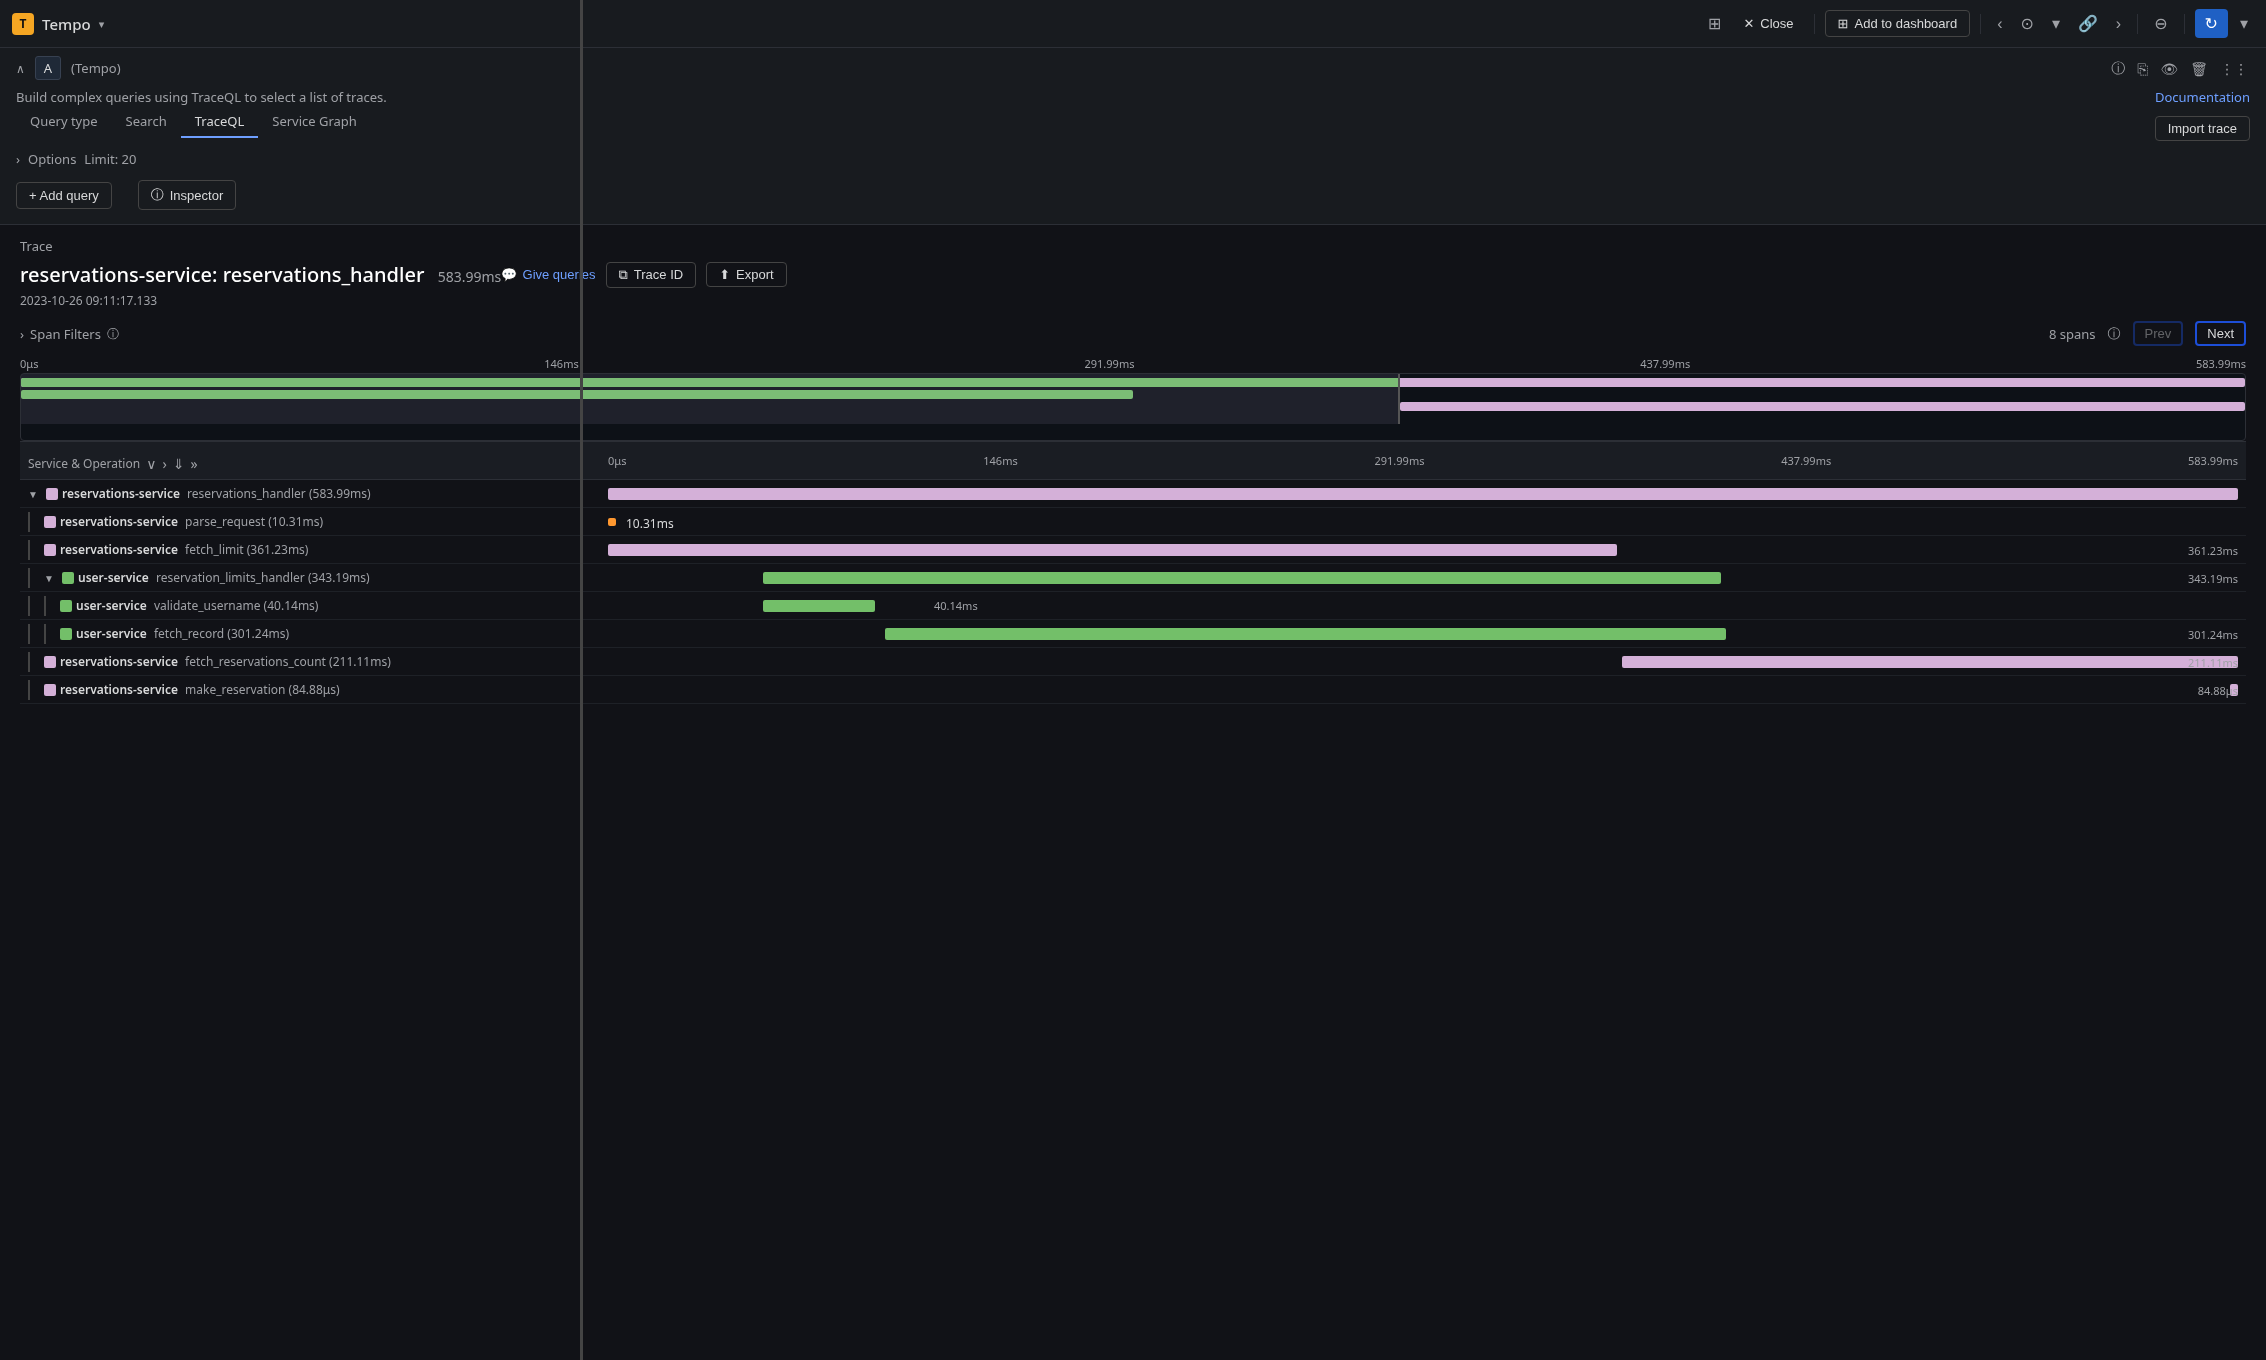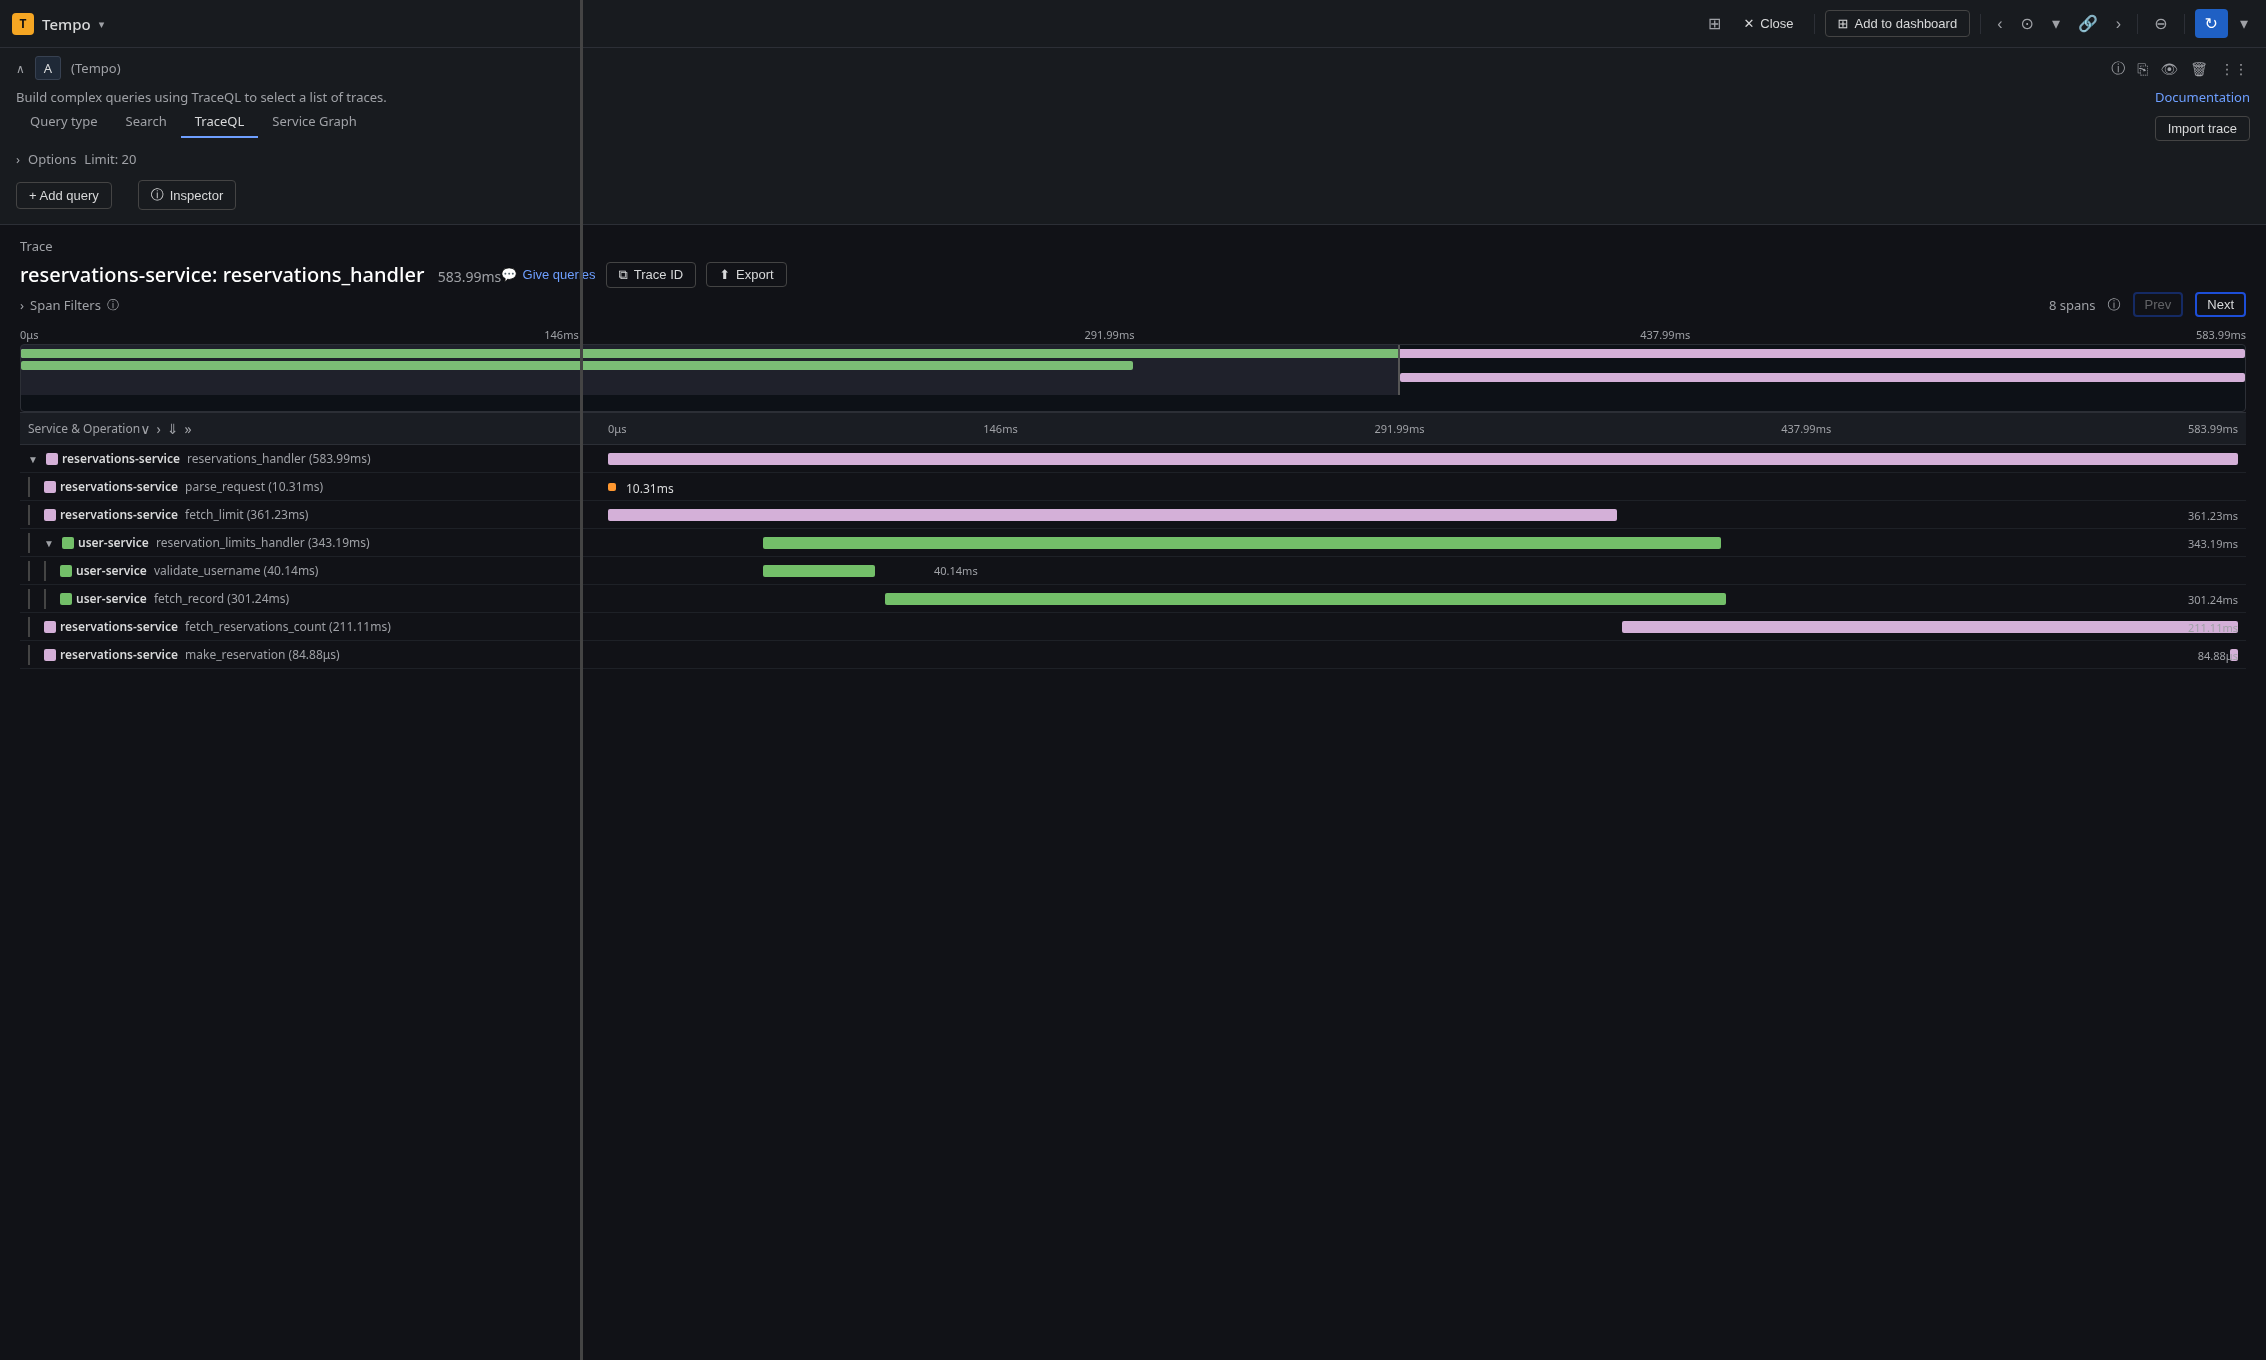--- a/index.html
+++ b/index.html
@@ -389,20 +389,22 @@
       border-bottom: 1px solid #2c2f36;
       padding: 6px 8px;
       font-size: 12px;
       color: #9fa1a6;
     }
     .col-service {
       width: 580px;
       flex-shrink: 0;
       display: flex;
       align-items: center;
+      gap: 6px;
+      margin-top: 6px;
     }
     .col-timeline {
       flex: 1;
       display: flex;
       justify-content: space-between;
       font-size: 11px;
       color: #9fa1a6;
     }
     .timeline-label {
       font-size: 11px;
@@ -606,20 +608,21 @@
         <span>⧉</span>
         <span>Trace ID</span>
       </button>
       <button class="trace-action-btn">
         <span>⬆</span>
         <span>Export</span>
       </button>
     </div>
   </div>
 
+  <div class="trace-timestamp">2023-10-26 09:11:17.133</div>
 
   <div class="span-filters-row">
     <div class="span-filters-label">
       <span>›</span>
       <span>Span Filters</span>
       <span style="font-size:12px;">ⓘ</span>
     </div>
     <div class="span-filters-right">
       <span>8 spans</span>
       <span>ⓘ</span>

